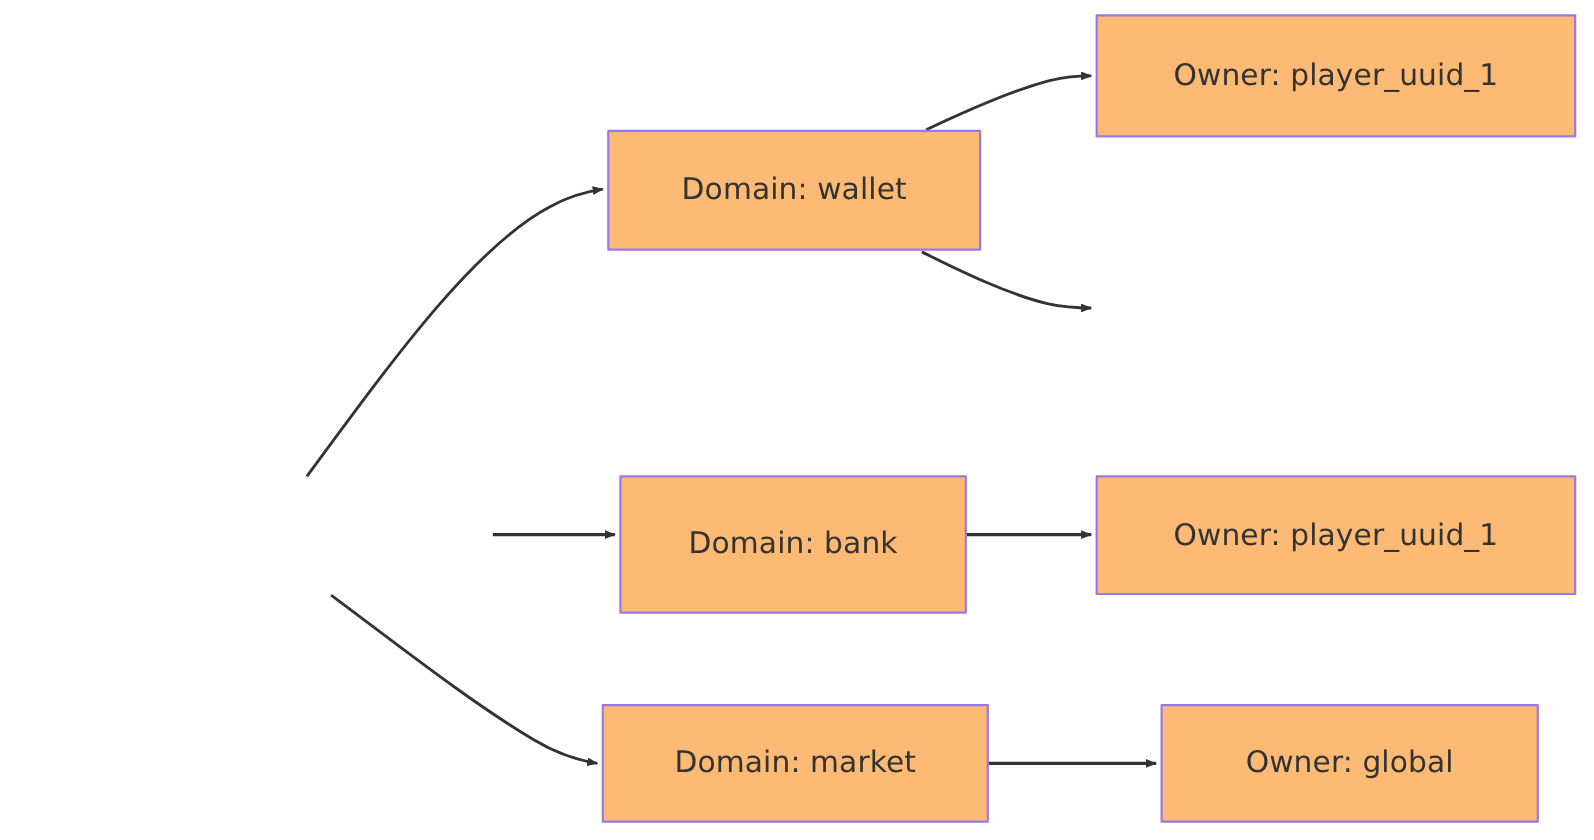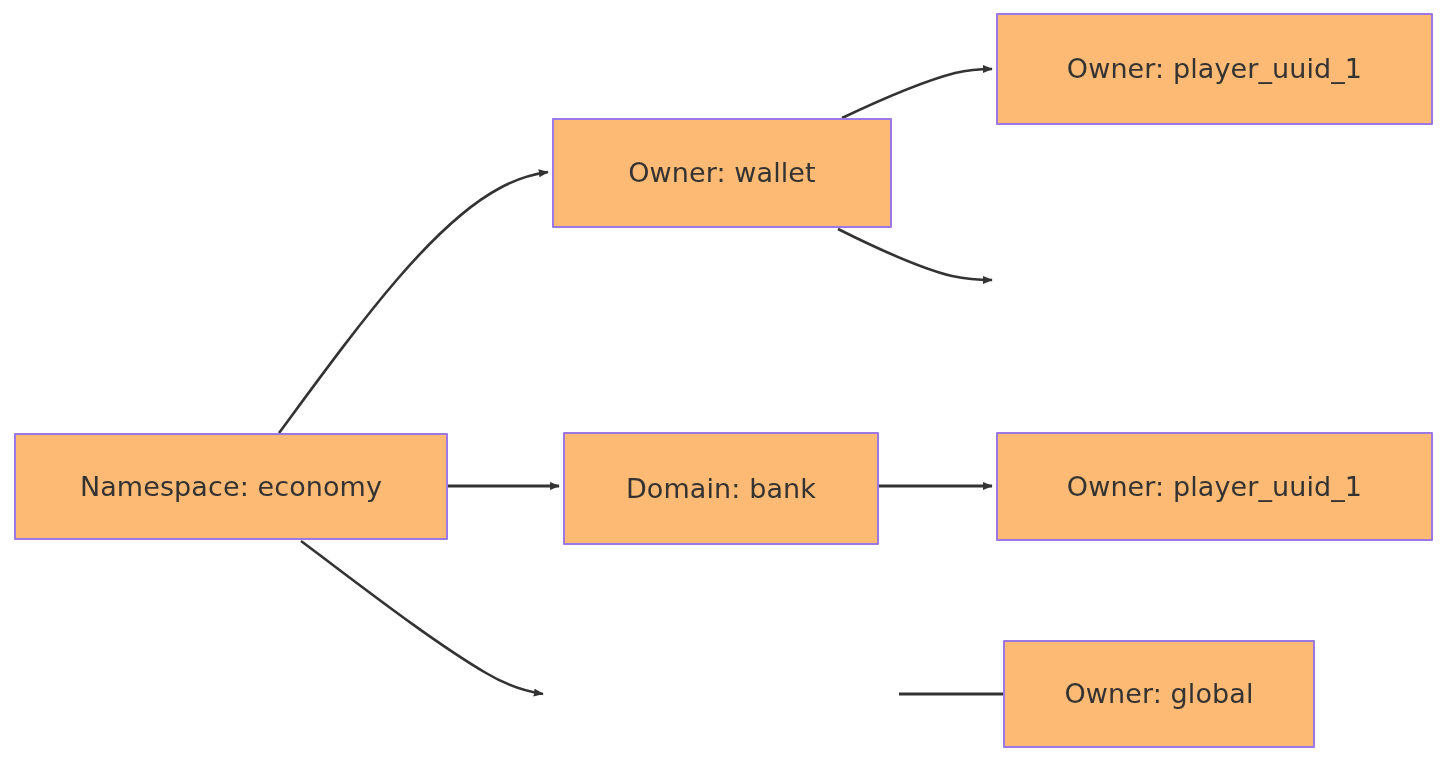--- a/index.html
+++ b/index.html
@@ -41,26 +41,26 @@
     font-family: "DejaVu Sans", "Liberation Sans", sans-serif;
     font-size: 27px;
     line-height: 1.15;
     color: #333333;
     letter-spacing: 0.1px;
     white-space: nowrap;
   }
   
   #node-namespace-economy { left: 14px;   top: 433px; width: 434px; height: 107px; }
   #node-domain-wallet     { left: 552px;  top: 118px; width: 340px; height: 110px; }
-  #node-domain-bank       { left: 563px;  top: 432px; width: 316px; height: 113px; }
+  #node-domain-bank       { left: 563px;  top: 432px; width: 316px; height: 126px; }
   #node-domain-market     { left: 547px;  top: 640px; width: 352px; height: 108px; }
   #node-owner-wallet-1    { left: 996px;  top: 13px;  width: 437px; height: 112px; }
   #node-owner-wallet-2    { left: 997px;  top: 223px; width: 436px; height: 103px; }
   #node-owner-bank-1      { left: 996px;  top: 432px; width: 437px; height: 109px; }
-  #node-owner-global      { left: 1003px; top: 640px; width: 312px; height: 108px; }
+  #node-owner-global      { left: 1055px; top: 640px; width: 344px; height: 108px; }
 </style>
 </head>
 <body>
 
 <div id="diagram-canvas">
 
   <svg id="edge-layer" width="1449" height="764" viewBox="0 0 1449 764" xmlns="http://www.w3.org/2000/svg">
     <defs>
       <marker id="arrowhead" markerWidth="10" markerHeight="8" refX="9.2" refY="4" orient="auto" markerUnits="userSpaceOnUse">
         <path d="M 0 0 L 10 4 L 0 8 z" fill="#333333"></path>
@@ -75,32 +75,32 @@
 
     <path d="M 842 118 C 880 100, 920 82, 955 73 C 968 70, 980 69, 992 69" fill="none" stroke="#333333" stroke-width="2.6" marker-end="url(#arrowhead)"></path>
 
     <path d="M 838 229 C 876 248, 918 268, 952 276 C 966 279, 980 280, 992 280" fill="none" stroke="#333333" stroke-width="2.6" marker-end="url(#arrowhead)"></path>
 
     <path d="M 879 486 L 992 486" fill="none" stroke="#333333" stroke-width="2.8" marker-end="url(#arrowhead)"></path>
 
     <path d="M 899 694 L 1051 694" fill="none" stroke="#333333" stroke-width="2.8" marker-end="url(#arrowhead)"></path>
   </svg>
 
-  <div class="node" id="node-namespace-economy">
-    <span class="node-label">Namespace: economy</span>
-  </div>
 
   <div class="node" id="node-domain-wallet">
-    <span class="node-label">Owner: wallet</span>
+    <span class="node-label">Domain: wallet</span>
   </div>
 
   <div class="node" id="node-domain-bank">
     <span class="node-label">Domain: bank</span>
   </div>
 
+  <div class="node" id="node-domain-market">
+    <span class="node-label">Domain: market</span>
+  </div>
 
   <div class="node" id="node-owner-wallet-1">
     <span class="node-label">Owner: player_uuid_1</span>
   </div>
 
 
   <div class="node" id="node-owner-bank-1">
     <span class="node-label">Owner: player_uuid_1</span>
   </div>
 

